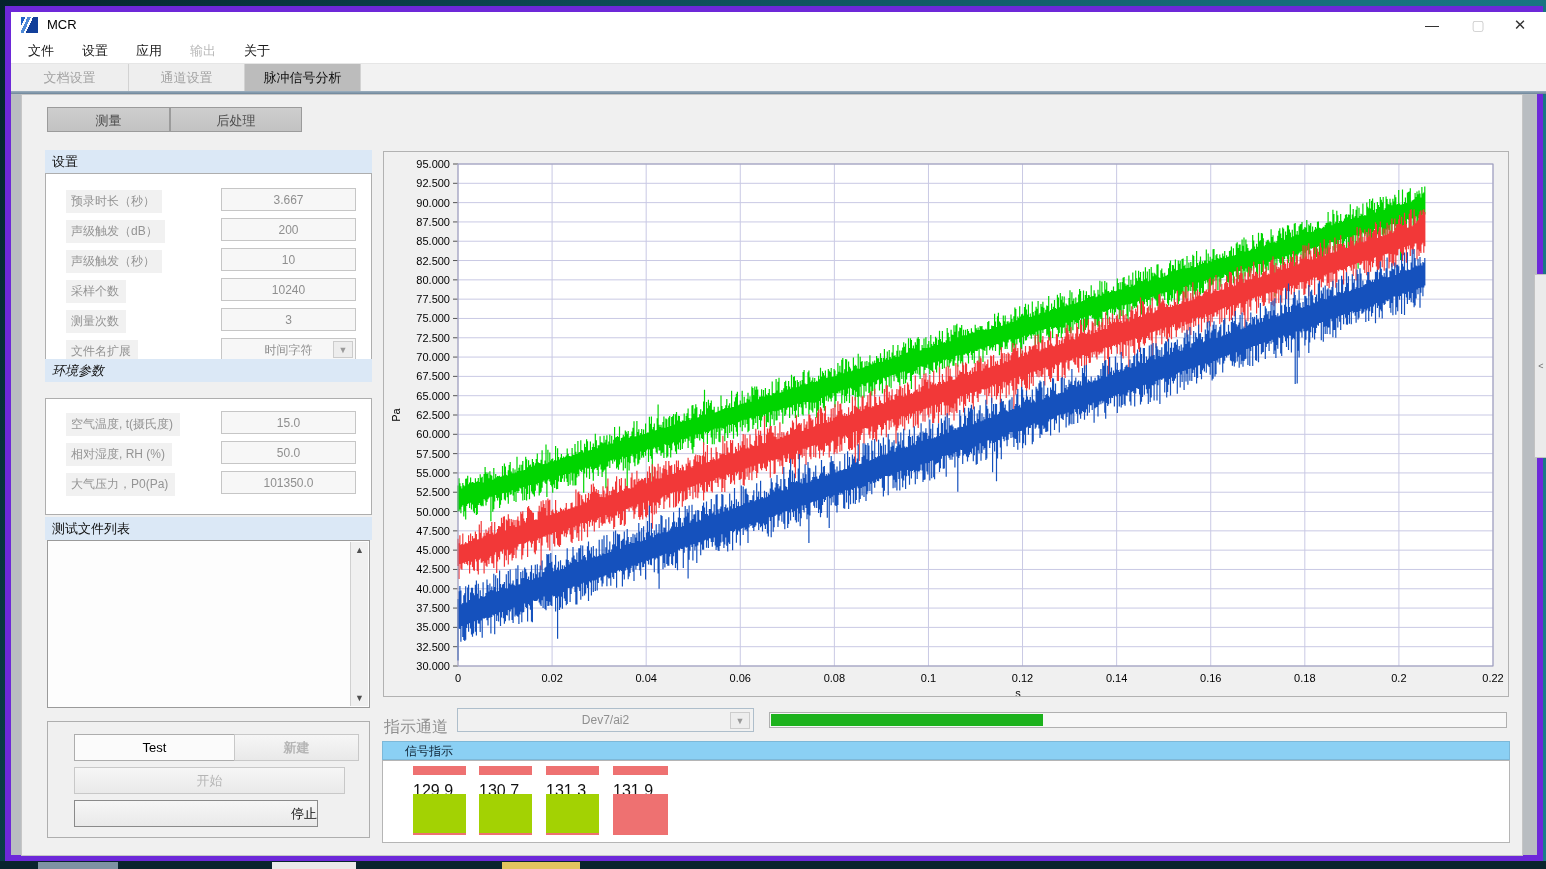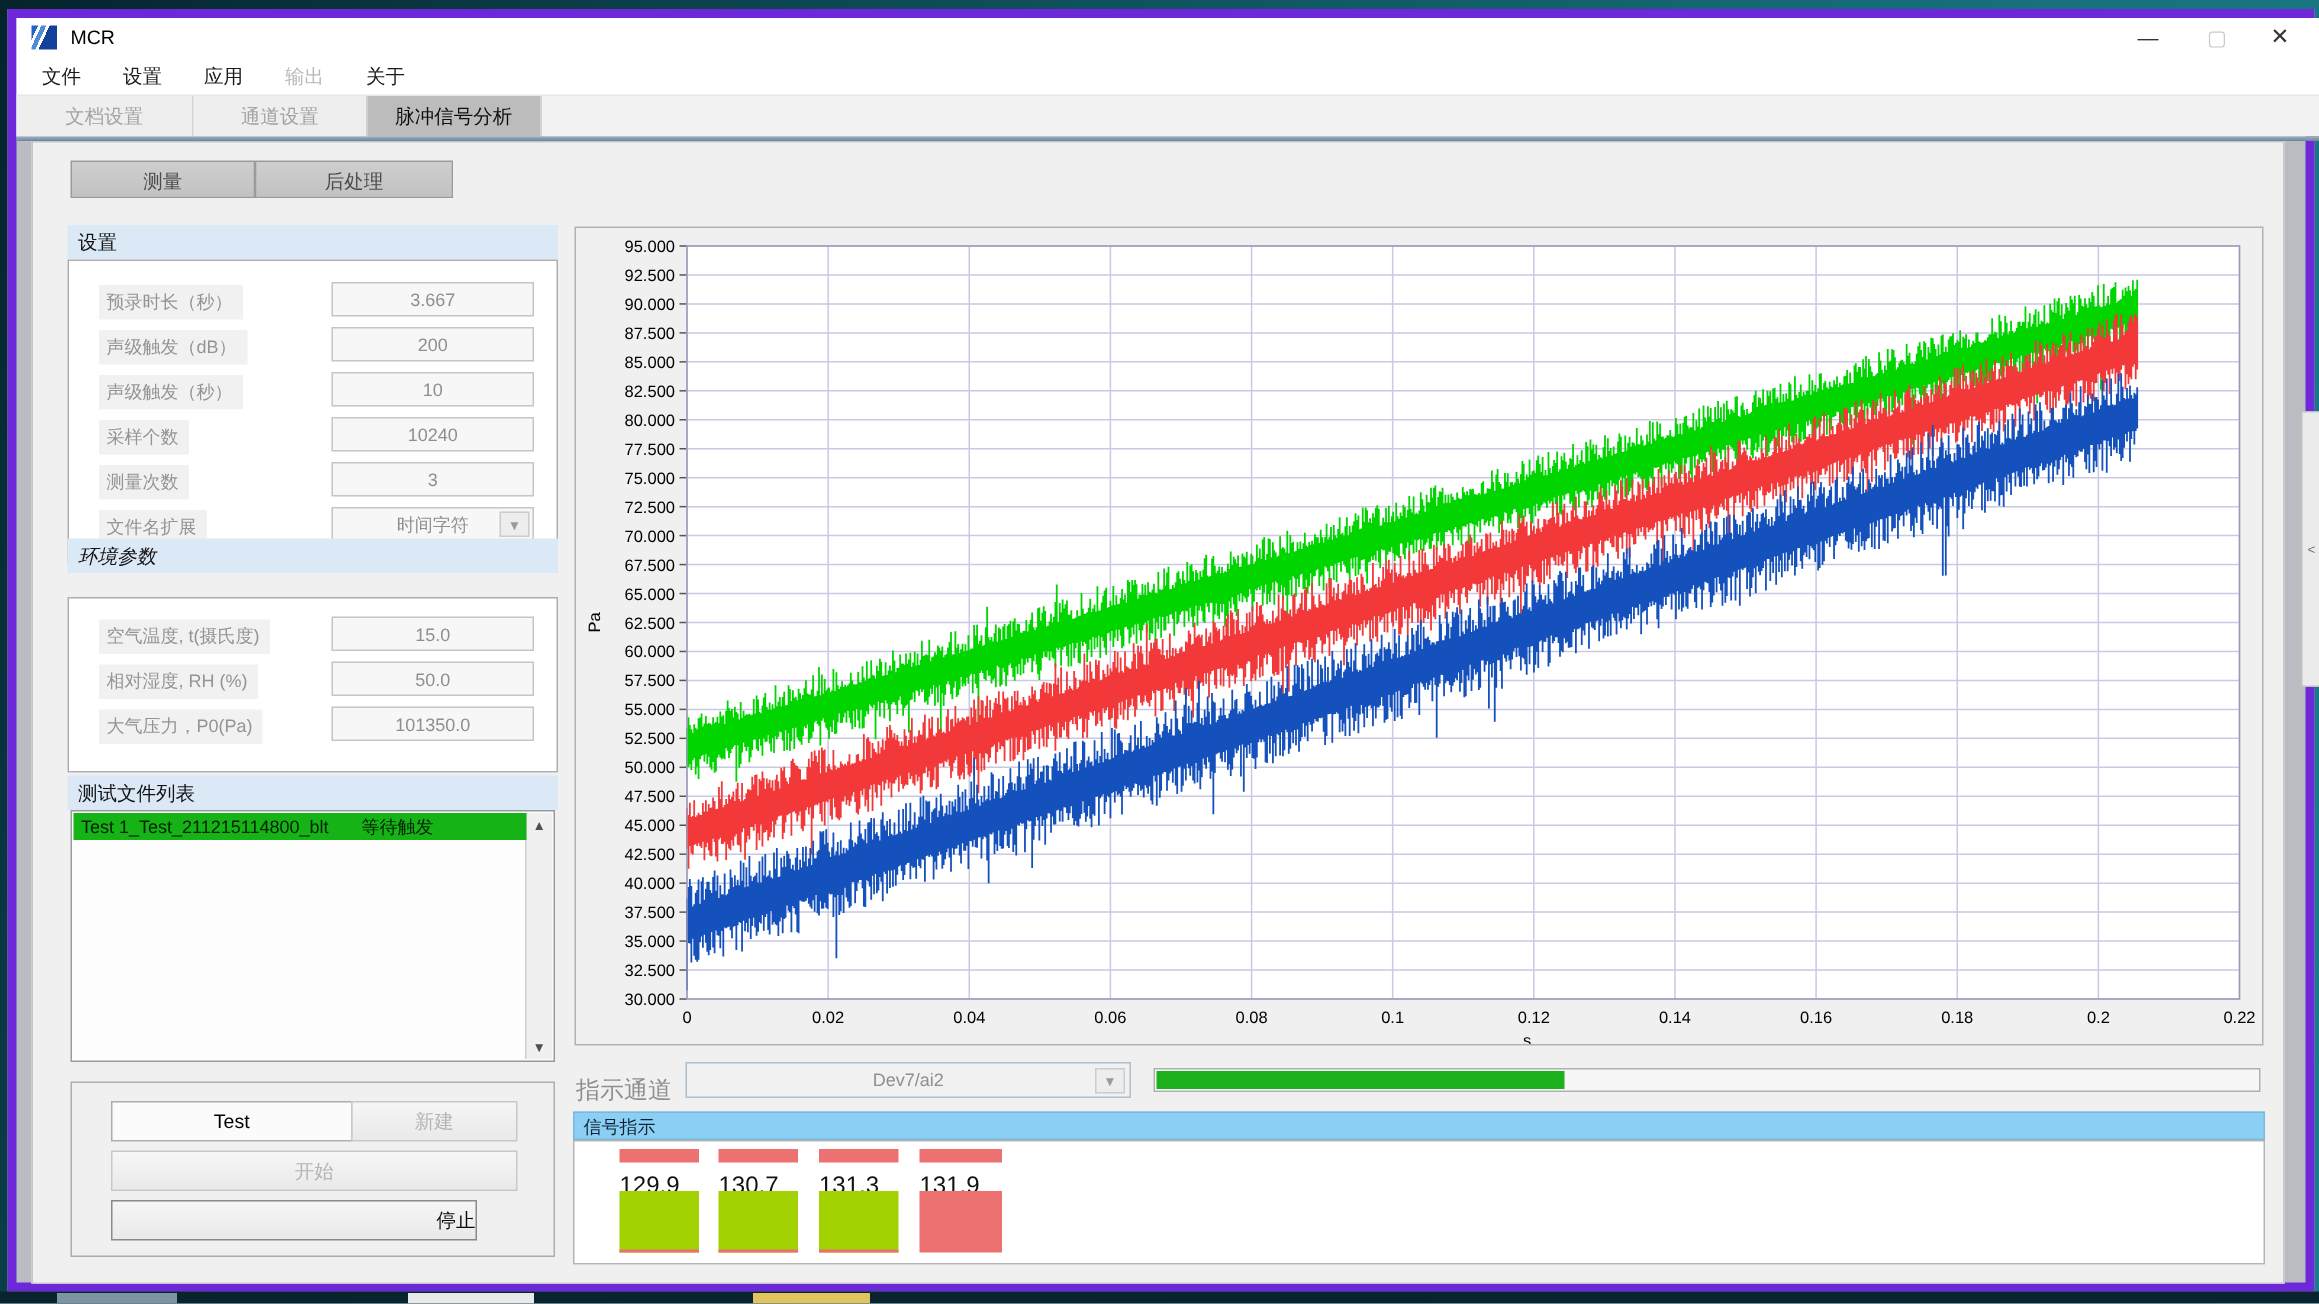--- a/index.html
+++ b/index.html
@@ -52,21 +52,21 @@
   .btn.field{background:#fbfbfb;border:1px solid #adadad;color:#000;}
 
   #chart-box{left:361px;top:56px;width:1126px;height:546px;border:1px solid #b2b2b2;background:#f0f0f0;box-sizing:border-box;}
   #ind-label{left:362px;top:622px;font-size:16px;color:#8f8f8f;}
   #ind-dd{left:435px;top:613px;width:297px;height:24px;background:#f1f1f1;border:1px solid #aebecb;box-sizing:border-box;
           text-align:center;line-height:22px;font-size:12px;color:#8f8f8f;}
   #ind-dd .ddbtn{top:3px;right:3px;}
   #progress{left:747px;top:617px;width:738px;height:16px;background:#f7f7f7;border:1px solid #b0b0b0;box-sizing:border-box;}
   #progress-fill{position:absolute;left:1px;top:1px;height:12px;background:#1db21d;}
   #signal-header{left:360px;top:646px;width:1128px;height:19px;line-height:19px;background:#8bd0f4;
-                 font-size:12px;color:#0e2233;padding-left:6px;box-sizing:border-box;border:1px solid #7db8d8;}
+                 font-size:12px;color:#0e2233;padding-left:22px;box-sizing:border-box;border:1px solid #7db8d8;}
   #signal-body{left:360px;top:665px;width:1128px;height:83px;background:#ffffff;border:1px solid #b5b5b5;box-sizing:border-box;}
   .sig-col{position:absolute;top:0;height:80px;}
   .sig-bar{position:absolute;left:0;top:5px;width:100%;height:9px;background:#ee7171;}
   .sig-val{position:absolute;left:0;top:21px;width:100%;font-size:16px;color:#111;}
   .sig-box{position:absolute;left:0;top:33px;width:100%;height:41px;}
   .sig-box.ok{background:#a3d203;border-bottom:2px solid #ee7171;box-sizing:border-box;}
   .sig-box.alert{background:#ee7171;}
 
   #side-handle{left:1523px;top:262px;width:14px;height:184px;background:#ebebeb;border:1px solid #c2c2c2;
                box-sizing:border-box;color:#6f6f6f;font-size:9px;text-align:center;line-height:182px;}
@@ -138,26 +138,25 @@
           <span class="fvalue">101350.0</span>
         </div>
       </div>
 
     <div class="abs hdr" style="left:23px;top:422px;width:327px;">测试文件列表</div>
     <div class="abs" id="list-box" style="left:25px;top:445px;width:323px;height:168px;">
       <div class="vscroll">
         <div class="varrow" style="top:0;">▲</div>
         <div class="varrow" style="bottom:0;">▼</div>
       </div>
-    <div class="list-row"><span>Test 1_Test_211215114800_blt</span><span class="status">等待触发</span></div>
       </div>
 
     <div class="abs gbox" style="left:25px;top:626px;width:323px;height:117px;background:#f0f0f0;">
       <div class="btn field" style="left:26px;top:12px;width:161px;height:27px;">Test</div>
-      <div class="btn disabled" style="left:186px;top:12px;width:111px;height:27px;">新建</div>
+      <div class="btn disabled" style="left:186px;top:12px;width:125px;height:27px;font-weight:bold;">新建</div>
       <div class="btn disabled" style="left:26px;top:45px;width:271px;height:27px;">开始</div>
       <div class="btn enabled" style="left:26px;top:78px;width:244px;height:27px;text-align:right;">停止</div>
     </div>
 
     <div id="chart-box" class="abs">
       <svg id="chart-svg" width="1124" height="544" viewBox="0 0 1124 544">
           <rect x="74" y="12" width="1035" height="502" fill="#ffffff"></rect>
           <line x1="74" y1="514" x2="1109" y2="514" stroke="#c9c9e4" stroke-width="1"></line>
           <line x1="69" y1="514" x2="74" y2="514" stroke="#555" stroke-width="1"></line>
           <text x="66" y="518" font-size="11" text-anchor="end" fill="#000">30.000</text>

